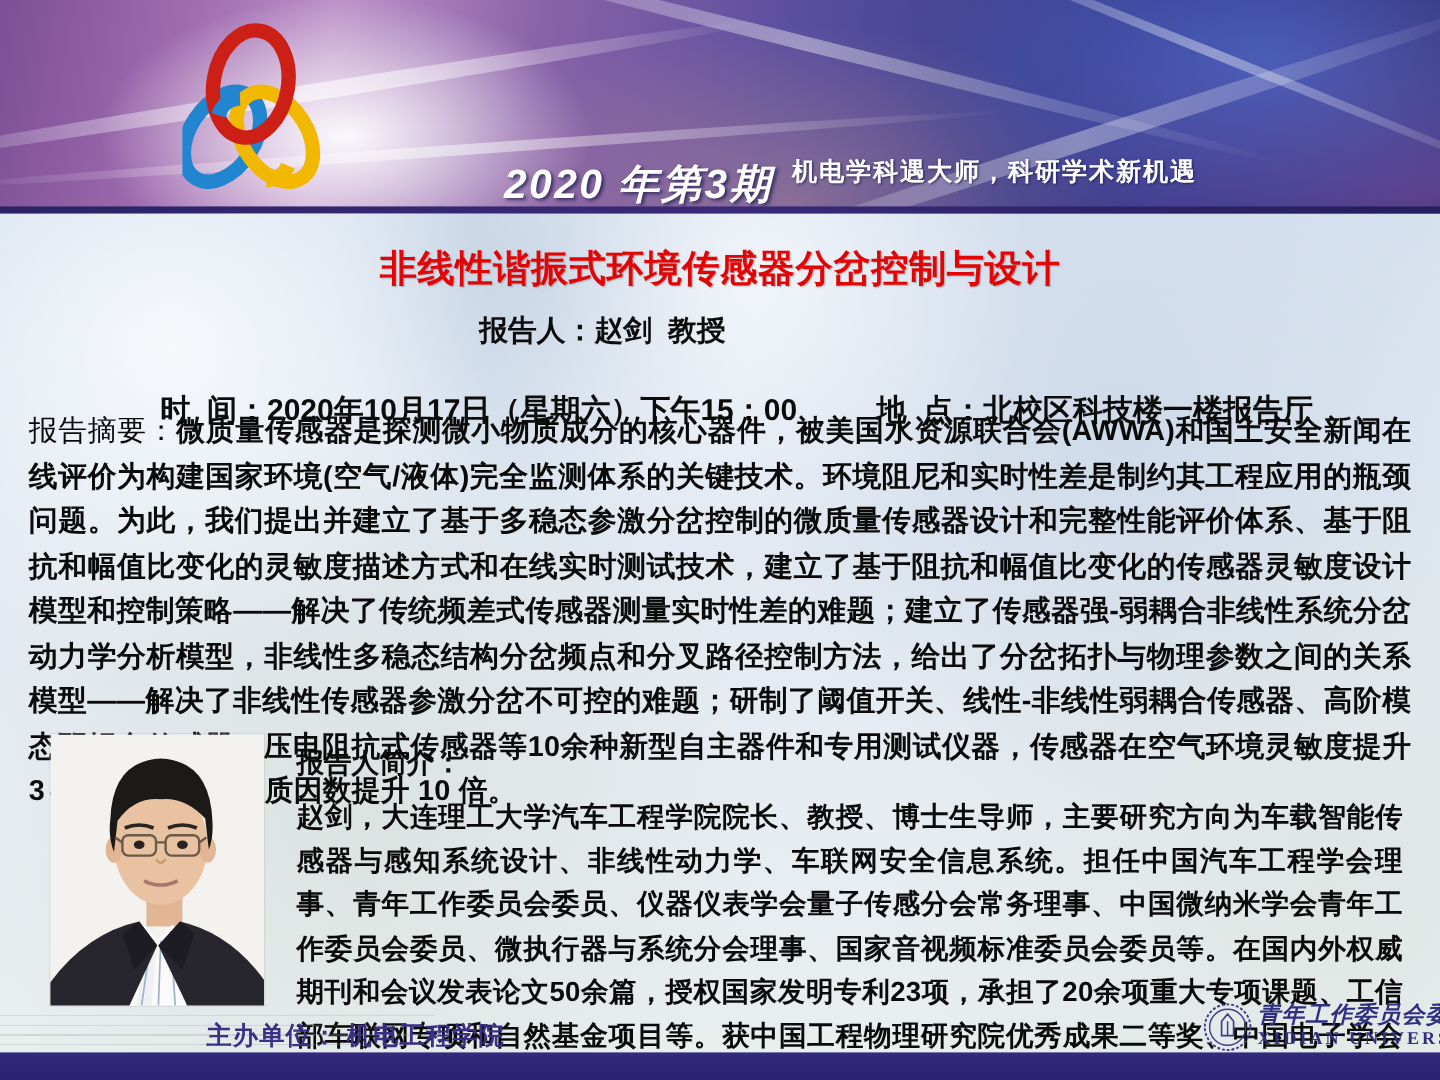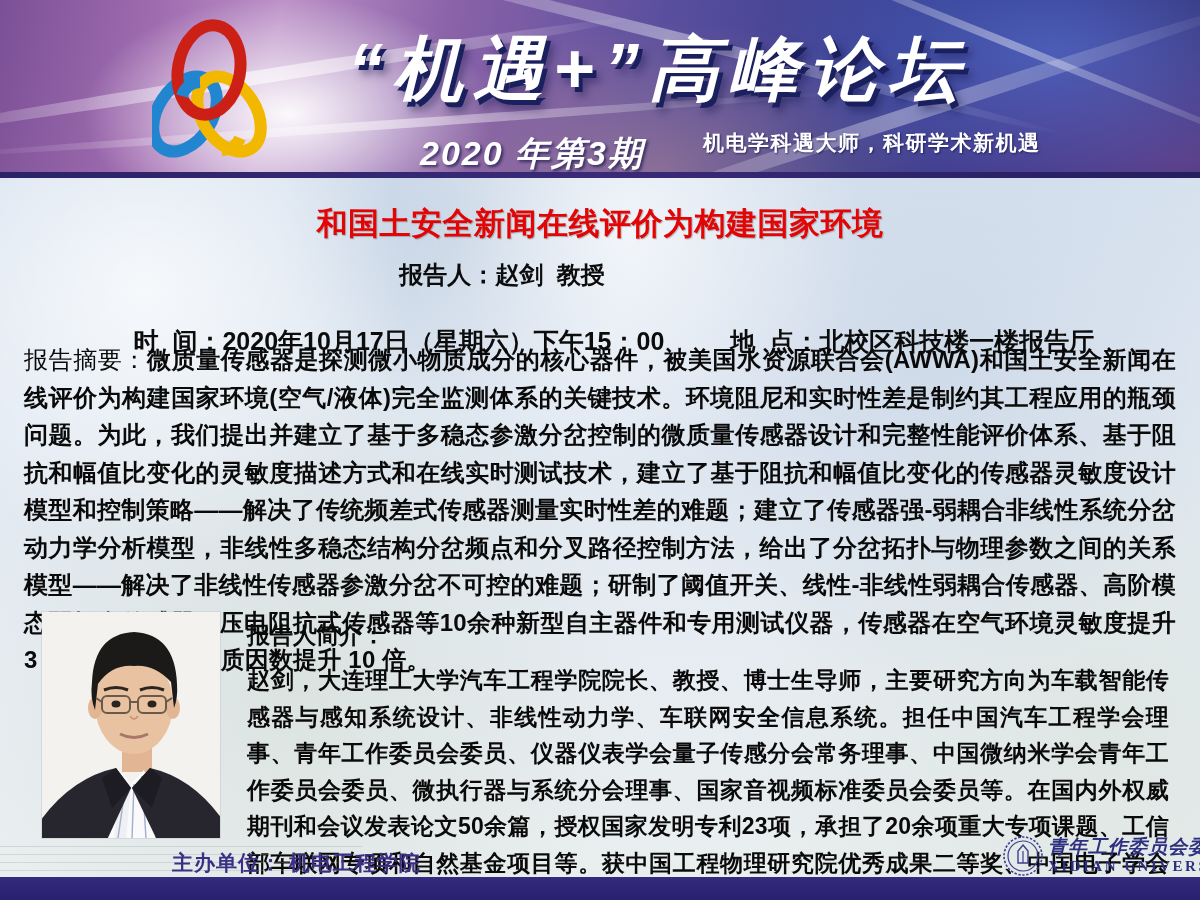--- a/index.html
+++ b/index.html
@@ -40,21 +40,21 @@
     text-shadow:4px 5px 0 #1a1f5e, 7px 9px 8px rgba(16,18,70,.5);
   }
   .issue-label{
     position:absolute;left:420px;top:131px;
     font-size:34px;font-weight:800;font-style:italic;color:#ffffff;
     letter-spacing:2px;text-shadow:2px 2px 3px rgba(20,20,70,.7);white-space:pre;
   }
   .forum-subtitle{
     position:absolute;left:660px;top:129px;
     font-size:21px;font-weight:600;color:#ffffff;letter-spacing:1.5px;
-    text-shadow:1px 1px 2px rgba(20,20,70,.7);white-space:pre;margin-left:43px;
+    text-shadow:1px 1px 2px rgba(20,20,70,.7);white-space:pre;
   }
   
   .lecture-title{
     position:absolute;left:0;top:203px;width:1200px;text-align:center;
     font-size:31px;font-weight:900;color:#e30505;letter-spacing:.5px;
     text-shadow:1px 1px 1px rgba(110,110,110,.45);
   }
   .speaker-line{
     position:absolute;left:0;top:259px;width:1004px;text-align:center;
     font-size:24px;font-weight:800;color:#0c0c0c;white-space:pre;
@@ -104,27 +104,26 @@
     <div class="streak s5"></div>
 
     <svg class="forum-logo" width="120" height="148" viewBox="0 0 120 148">
       <ellipse cx="33" cy="96" rx="27" ry="41" transform="rotate(33 33 96)" fill="none" stroke="#2186cf" stroke-width="12"></ellipse>
       <ellipse cx="77" cy="96" rx="27" ry="41" transform="rotate(-33 77 96)" fill="none" stroke="#f2b800" stroke-width="12"></ellipse>
       <ellipse cx="57" cy="52" rx="31" ry="45" transform="rotate(10 57 52)" fill="none" stroke="#cc2017" stroke-width="12"></ellipse>
       <path d="M 30 78 A 41 27 57 0 1 48 64" fill="none" stroke="#2186cf" stroke-width="12" transform="rotate(0)"></path>
       <path d="M 88 120 A 27 41 -33 0 1 70 132" fill="none" stroke="#f2b800" stroke-width="12"></path>
     </svg>
 
-    <div class="forum-title">“机遇+”高峰论坛</div>
     <div class="issue-label">2020 年第3期</div>
     <div class="forum-subtitle">机电学科遇大师，科研学术新机遇</div>
     <div class="header-edge"></div>
   </div>
 
-  <div class="lecture-title">和国土安全新闻在线评价为构建国家环境</div>
+  <div class="lecture-title">非线性谐振式环境传感器分岔控制与设计</div>
 
   <div class="speaker-line">报告人：赵剑  教授</div>
 
   <div class="schedule-line">
     <span class="time-part">时  间：2020年10月17日（星期六）下午15：00</span><span>地  点：北校区科技楼一楼报告厅</span>
   </div>
 
   <div class="abstract-block">
     <span class="abstract-label">报告摘要：</span><span>微质量传感器是探测微小物质成分的核心器件，被美国水资源联合会(AWWA)和国土安全新闻在线评价为构建国家环境(空气/液体)完全监测体系的关键技术。环境阻尼和实时性差是制约其工程应用的瓶颈问题。为此，我们提出并建立了基于多稳态参激分岔控制的微质量传感器设计和完整性能评价体系、基于阻抗和幅值比变化的灵敏度描述方式和在线实时测试技术，建立了基于阻抗和幅值比变化的传感器灵敏度设计模型和控制策略——解决了传统频差式传感器测量实时性差的难题；建立了传感器强-弱耦合非线性系统分岔动力学分析模型，非线性多稳态结构分岔频点和分叉路径控制方法，给出了分岔拓扑与物理参数之间的关系模型——解决了非线性传感器参激分岔不可控的难题；研制了阈值开关、线性-非线性弱耦合传感器、高阶模态弱耦合传感器、压电阻抗式传感器等10余种新型自主器件和专用测试仪器，传感器在空气环境灵敏度提升3～4个数量级，品质因数提升 10 倍。</span>
   </div>

